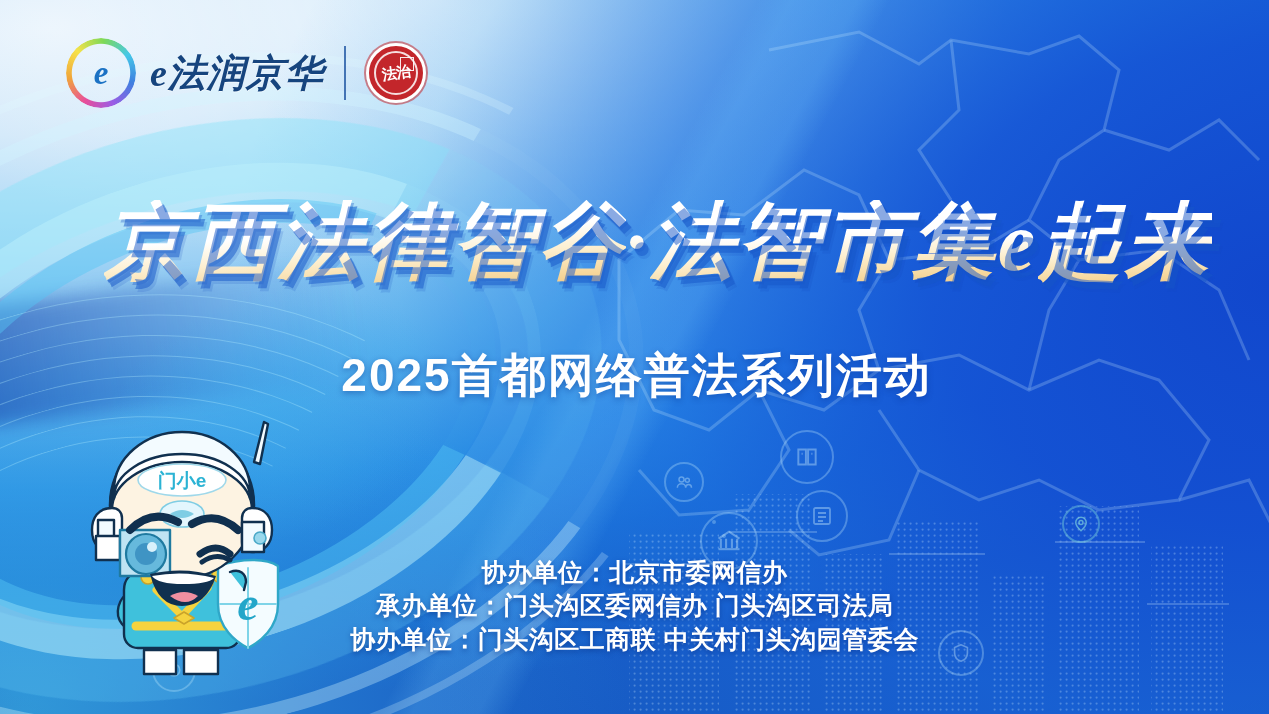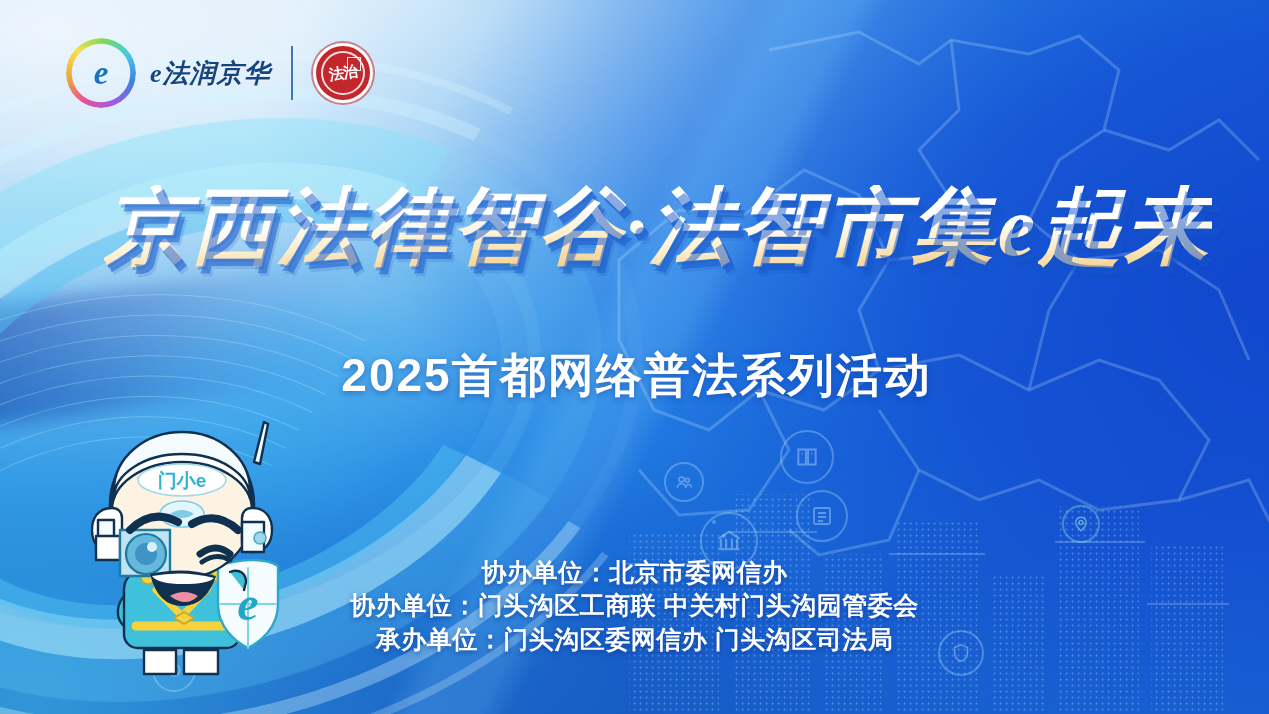--- a/index.html
+++ b/index.html
@@ -92,37 +92,37 @@
   .ringlogo{position:relative;width:70px;height:70px;flex:none;}
   .ringlogo .ring{position:absolute;inset:0;border-radius:50%;
     background:conic-gradient(from 210deg,#e84f9a,#f0a63a,#f6e24a,#7ed957,#45c8e8,#3f7fe0,#9b5de5,#e84f9a);
     -webkit-mask:radial-gradient(circle, transparent 0 58%, #000 60% 86%, transparent 88%);
             mask:radial-gradient(circle, transparent 0 58%, #000 60% 86%, transparent 88%);}
   .ringlogo .core{position:absolute;left:16px;top:14px;width:38px;height:42px;
     display:flex;align-items:center;justify-content:center;
     font-family:"Liberation Serif","DejaVu Serif",serif;font-size:33px;font-style:italic;
     color:#1b72c4;font-weight:700;}
   .logotype{font-family:"Liberation Serif","DejaVu Serif",serif;font-weight:700;font-style:italic;
-    font-size:26px;color:#16447e;letter-spacing:1px;white-space:nowrap;
+    font-size:38px;color:#16447e;letter-spacing:1px;white-space:nowrap;
     text-shadow:0 1px 0 rgba(255,255,255,.55);}
   .divider{width:2px;height:54px;background:#2a5fa8;opacity:.85;margin:0 6px;}
   .seal{position:relative;width:60px;height:60px;border-radius:50%;
     background:#c3262b;border:3px solid #fff;flex:none;
     display:flex;align-items:center;justify-content:center;
     box-shadow:0 0 0 2px rgba(195,38,43,.55);}
   .seal .sring{position:absolute;inset:5px;border:2px solid rgba(255,255,255,.85);border-radius:50%;}
   .seal .stxt{position:relative;color:#fff;font-family:"Liberation Serif","DejaVu Serif",serif;
     font-weight:700;font-size:15px;line-height:.95;text-align:center;letter-spacing:-1px;
     transform:rotate(-8deg);}
   .seal .sbox{position:absolute;right:9px;top:11px;width:14px;height:14px;
     border:1.5px solid rgba(255,255,255,.9);font-size:6px;color:#fff;
     display:flex;align-items:center;justify-content:center;line-height:1;}
 
   
-  .title-wrap{position:absolute;left:0;right:0;top:185px;text-align:center;z-index:30;padding-left:47px;}
+  .title-wrap{position:absolute;left:0;right:0;top:200px;text-align:center;z-index:30;padding-left:47px;}
   .title{
     display:inline-block;
     font-family:"Liberation Serif","DejaVu Serif",serif;
     font-weight:700;font-style:italic;
     font-size:84px;line-height:1;letter-spacing:3px;
     background:linear-gradient(177deg,#ffffff 0%,#ffffff 42%,#fdf0d2 64%,#f6d79c 88%,#f0c887 100%);
     -webkit-background-clip:text;background-clip:text;color:transparent;
     text-shadow:5px 7px 0 rgba(22,86,200,.50);
     filter:drop-shadow(2px 3px 0 rgba(17,70,190,.30));
     white-space:nowrap;
@@ -276,22 +276,22 @@
   </div>
 
   <div class="title-wrap">
     <span class="title">京西法律智谷</span><span class="title gap"></span><span class="title">·</span><span class="title">法智市集</span><span class="title elet">e</span><span class="title">起来</span>
   </div>
 
   <div class="subtitle">2025首都网络普法系列活动</div>
 
   <div class="orgs">
     <div>协办单位：北京市委网信办</div>
+    <div>承办单位：门头沟区委网信办  门头沟区司法局</div>
     <div>协办单位：门头沟区工商联  中关村门头沟园管委会</div>
-    <div>承办单位：门头沟区委网信办  门头沟区司法局</div>
   </div>
 
   <div class="mascot">
     <svg viewBox="0 0 218 300">
       <g stroke="#10304f" stroke-width="2.4" stroke-linejoin="round" stroke-linecap="round">
 
         <path d="M176 58 L186 18 L190 20 L182 60 Z" fill="#f2fbff"></path>
 
         <path d="M52 188 c-12 6 -16 22 -8 32 c7 9 22 8 28 0" fill="#3fc1dc"></path>
 

